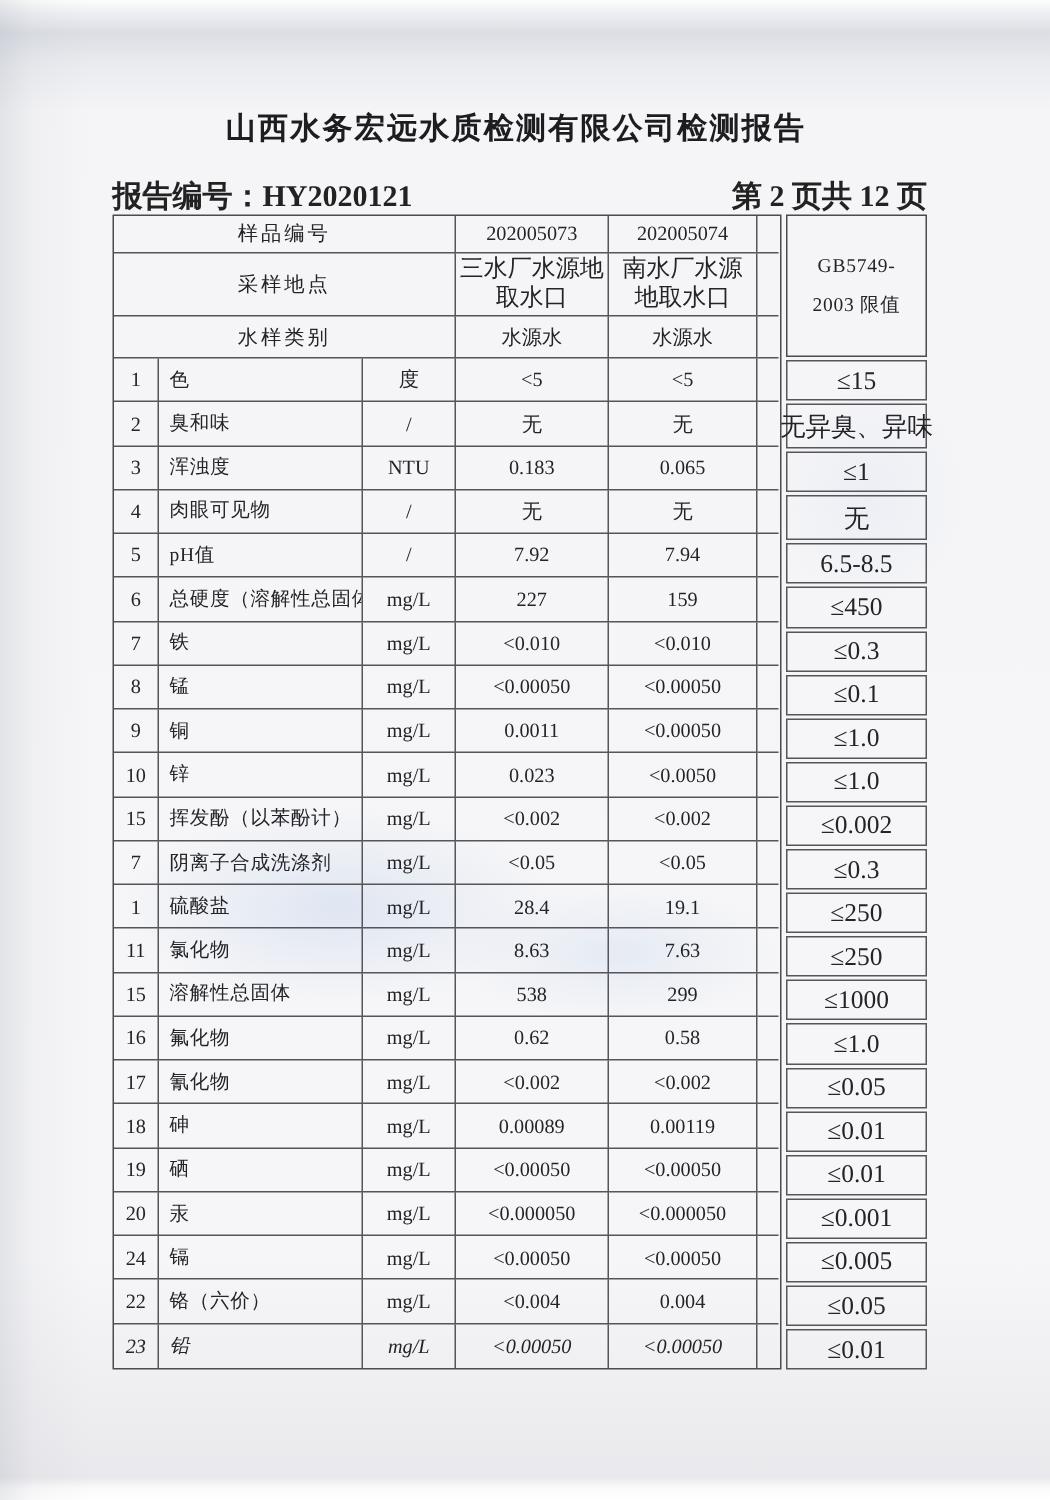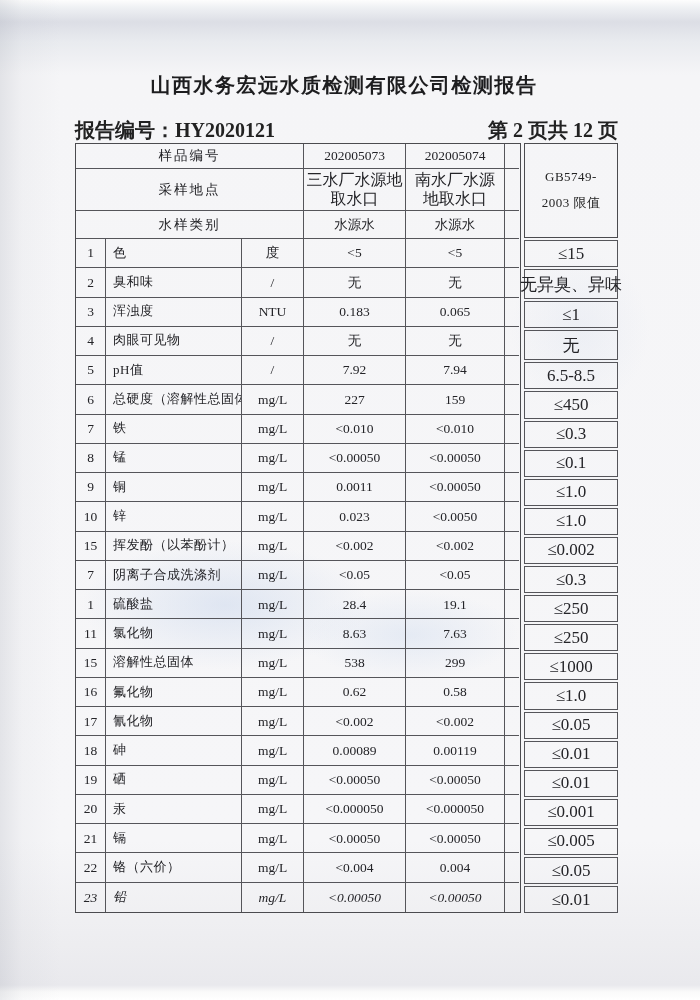--- a/index.html
+++ b/index.html
@@ -136,21 +136,21 @@
       <div class="tr"><div class="td">15</div><div class="td c-name">挥发酚（以苯酚计）</div><div class="td">mg/L</div><div class="td">&lt;0.002</div><div class="td">&lt;0.002</div><div class="td c-gap"></div></div>
       <div class="tr"><div class="td">7</div><div class="td c-name">阴离子合成洗涤剂</div><div class="td">mg/L</div><div class="td">&lt;0.05</div><div class="td">&lt;0.05</div><div class="td c-gap"></div></div>
       <div class="tr"><div class="td">1</div><div class="td c-name">硫酸盐</div><div class="td">mg/L</div><div class="td">28.4</div><div class="td">19.1</div><div class="td c-gap"></div></div>
       <div class="tr"><div class="td">11</div><div class="td c-name">氯化物</div><div class="td">mg/L</div><div class="td">8.63</div><div class="td">7.63</div><div class="td c-gap"></div></div>
       <div class="tr"><div class="td">15</div><div class="td c-name">溶解性总固体</div><div class="td">mg/L</div><div class="td">538</div><div class="td">299</div><div class="td c-gap"></div></div>
       <div class="tr"><div class="td">16</div><div class="td c-name">氟化物</div><div class="td">mg/L</div><div class="td">0.62</div><div class="td">0.58</div><div class="td c-gap"></div></div>
       <div class="tr"><div class="td">17</div><div class="td c-name">氰化物</div><div class="td">mg/L</div><div class="td">&lt;0.002</div><div class="td">&lt;0.002</div><div class="td c-gap"></div></div>
       <div class="tr"><div class="td">18</div><div class="td c-name">砷</div><div class="td">mg/L</div><div class="td">0.00089</div><div class="td">0.00119</div><div class="td c-gap"></div></div>
       <div class="tr"><div class="td">19</div><div class="td c-name">硒</div><div class="td">mg/L</div><div class="td">&lt;0.00050</div><div class="td">&lt;0.00050</div><div class="td c-gap"></div></div>
       <div class="tr"><div class="td">20</div><div class="td c-name">汞</div><div class="td">mg/L</div><div class="td">&lt;0.000050</div><div class="td">&lt;0.000050</div><div class="td c-gap"></div></div>
-      <div class="tr"><div class="td">21</div><div class="td c-name">镉</div><div class="td">mg/L</div><div class="td">&lt;0.00050</div><div class="td">&lt;0.00050</div><div class="td c-gap"></div></div>
+      <div class="tr"><div class="td">24</div><div class="td c-name">镉</div><div class="td">mg/L</div><div class="td">&lt;0.00050</div><div class="td">&lt;0.00050</div><div class="td c-gap"></div></div>
       <div class="tr"><div class="td">22</div><div class="td c-name">铬（六价）</div><div class="td">mg/L</div><div class="td">&lt;0.004</div><div class="td">0.004</div><div class="td c-gap"></div></div>
       <div class="tr"><div class="td">23</div><div class="td c-name">铅</div><div class="td">mg/L</div><div class="td">&lt;0.00050</div><div class="td">&lt;0.00050</div><div class="td c-gap"></div></div>
 
     </div>
 
     <div class="limit-col">
       <div class="limit-header">
         <div>GB5749-</div>
         <div>2003 限值</div>
       </div>

